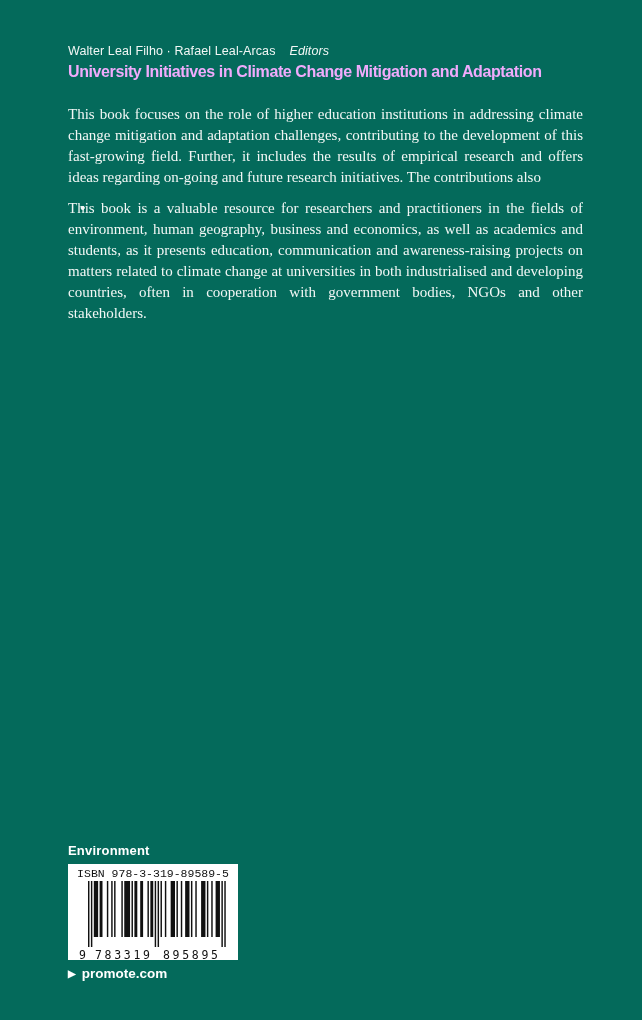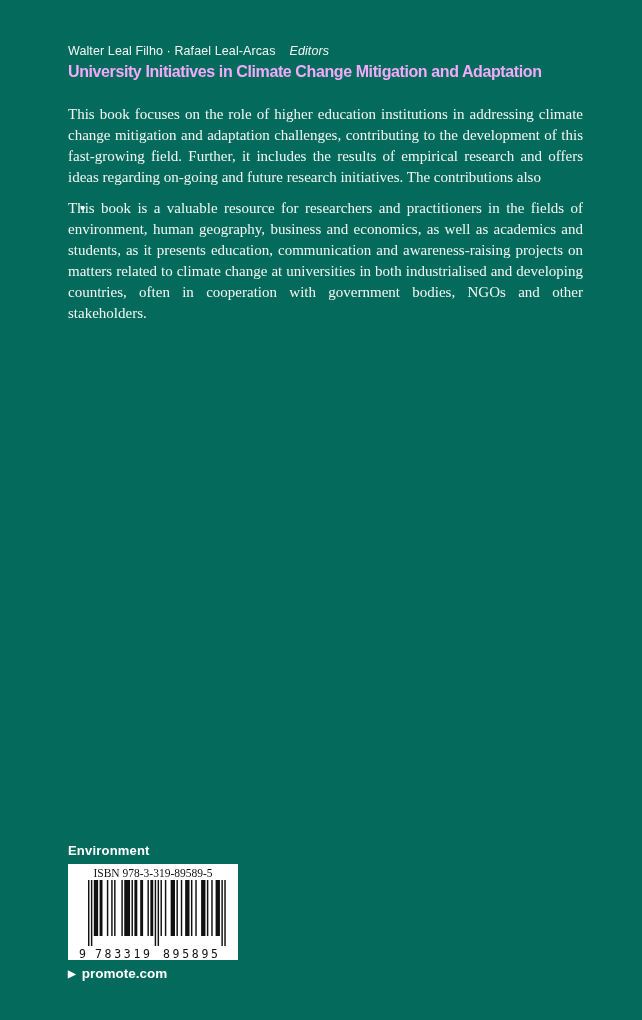--- a/index.html
+++ b/index.html
@@ -82,21 +82,21 @@
   }
   .isbn-box {
     margin-top: 6px;
     width: 170px;
     height: 96px;
     background: #ffffff;
     padding-top: 3px;
     text-align: center;
   }
   .isbn-label {
-    font-family: Liberation Serif, serif;
+    font-family: Liberation Mono, monospace;
     font-size: 11.5px;
     color: #111111;
     letter-spacing: 0px;
     white-space: nowrap;
   }
   .barcode {
     display: block;
     margin: 1px auto 0 auto;
     width: 150px;
     height: 80px;

